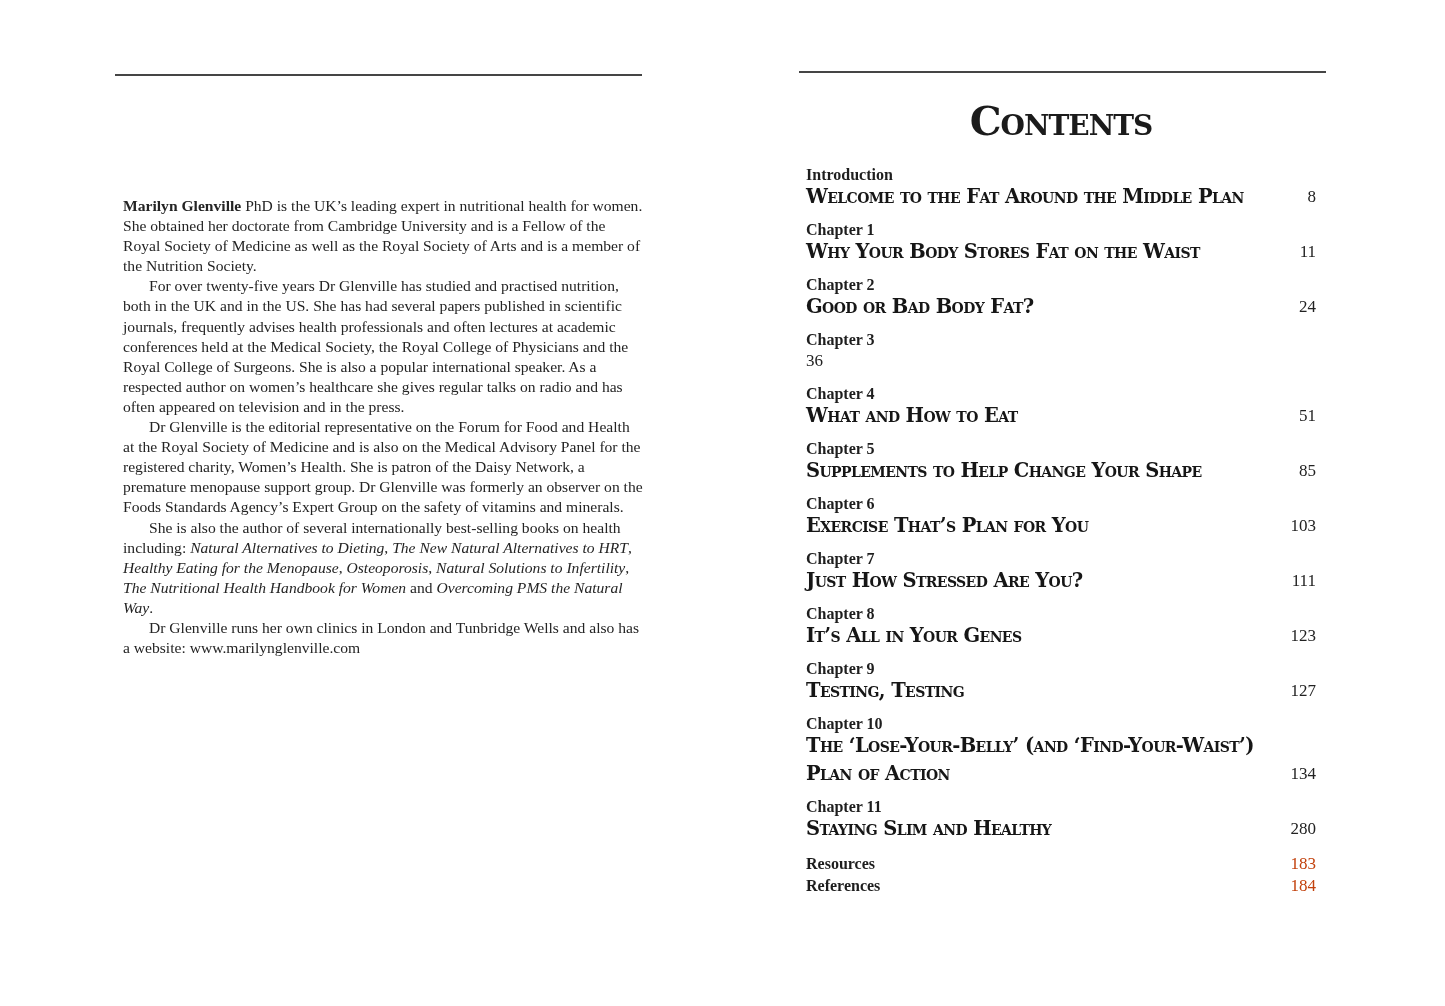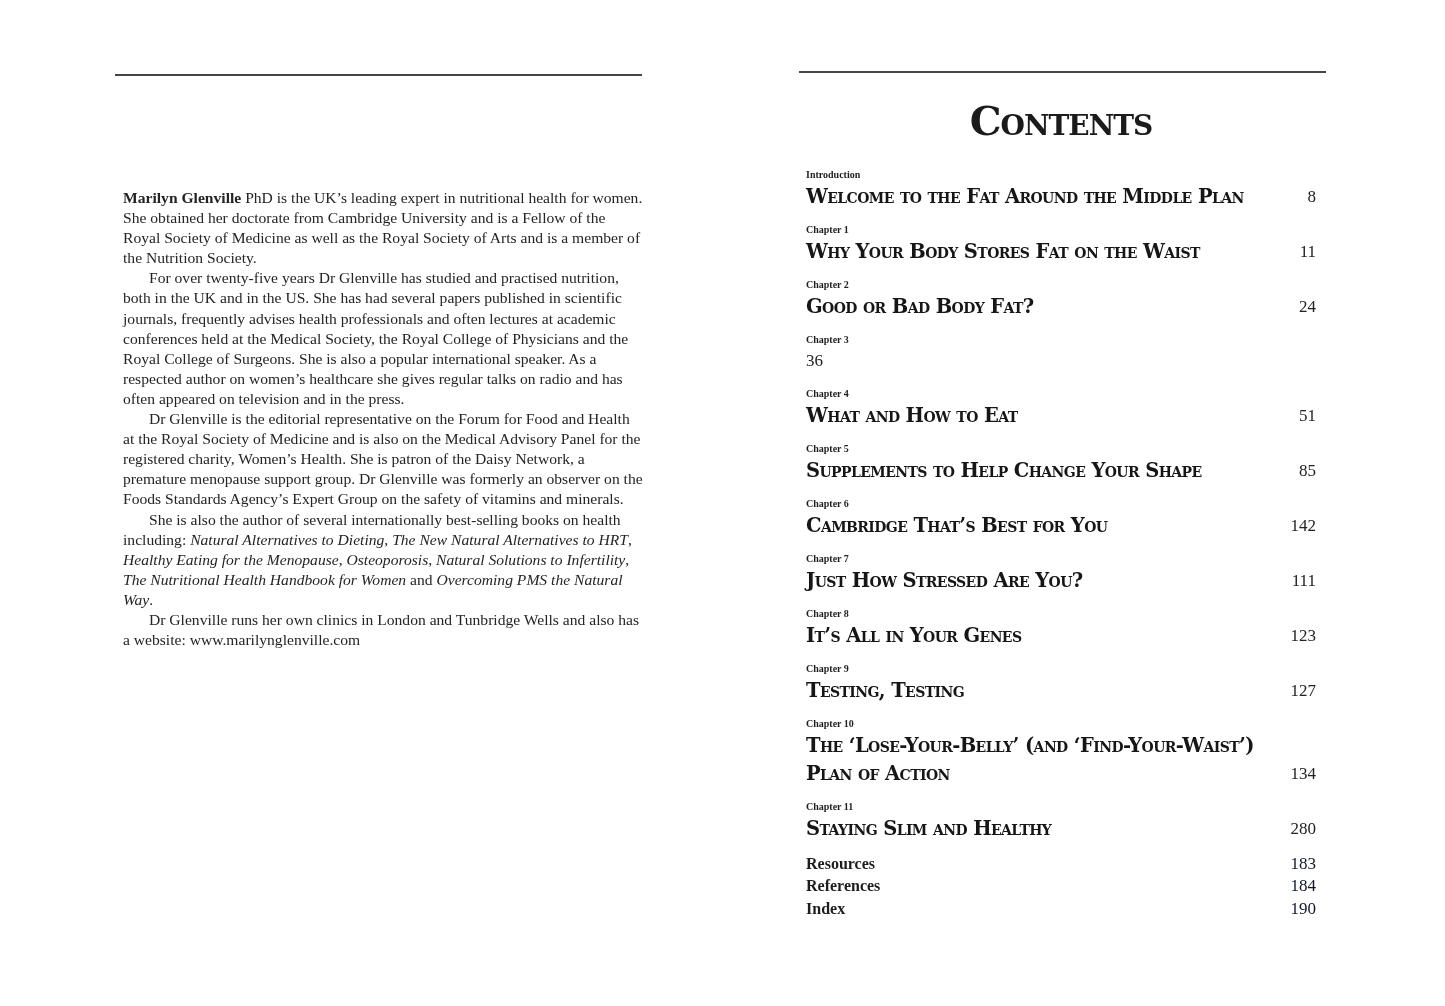--- a/index.html
+++ b/index.html
@@ -22,21 +22,21 @@
     height: 2px;
     background: #454545;
   }
   .rule-left  { left: 115px; top: 74px; width: 527px; }
   .rule-right { left: 799px; top: 71px; width: 527px; }
 
   
   .bio {
     position: absolute;
     left: 123px;
-    top: 188px;
+    top: 196px;
     width: 520px;
     font-size: 15.6px;
     line-height: 20.1px;
     color: #242424;
   }
   .bio-para { margin: 0; }
   .bio-para.indent { text-indent: 26px; }
   .seg-bold   { font-weight: bold; }
   .seg-italic { font-style: italic; margin-top: 23px; }
   .seg-normal { }
@@ -56,21 +56,21 @@
     font-variant: small-caps;
     font-size: 40px;
     line-height: 46px;
     letter-spacing: -1px;
     color: #1b1b1b;
   }
   .toc-entry { margin-bottom: 10px; }
   .toc-label {
     font-family: "Liberation Serif", serif;
     font-weight: bold;
-    font-size: 10px;
+    font-size: 16px;
     line-height: 17px;
     color: #1e1e1e;
   }
   .toc-title-row {
     display: flex;
     justify-content: space-between;
     align-items: flex-end;
   }
   .toc-titles { max-width: 476px; }
   .toc-title, .toc-title2 {
@@ -101,21 +101,21 @@
     align-items: baseline;
     line-height: 22.3px;
   }
   .bm-title {
     font-weight: bold;
     font-size: 16px;
     color: #1d1d1d;
   }
   .bm-page {
     font-size: 17px;
-    color: #0f172a;
+    color: #c2410c;
   }
 </style>
 </head>
 <body>
 
 <div class="rule rule-left"></div>
 <div class="rule rule-right"></div>
 
 <div class="bio">
 
@@ -194,24 +194,24 @@
 
           </div>
           <div class="toc-page">85</div>
         </div>
       </div>
 
       <div class="toc-entry">
         <div class="toc-label">Chapter 6</div>
         <div class="toc-title-row">
           <div class="toc-titles">
-            <div class="toc-title">Cambridge That’s Best for You</div>
-
-          </div>
-          <div class="toc-page">142</div>
+            <div class="toc-title">Exercise That’s Plan for You</div>
+
+          </div>
+          <div class="toc-page">103</div>
         </div>
       </div>
 
       <div class="toc-entry">
         <div class="toc-label">Chapter 7</div>
         <div class="toc-title-row">
           <div class="toc-titles">
             <div class="toc-title">Just How Stressed Are You?</div>
 
           </div>
@@ -269,18 +269,14 @@
       <div class="bm-row">
         <div class="bm-title">Resources</div>
         <div class="bm-page">183</div>
       </div>
 
       <div class="bm-row">
         <div class="bm-title">References</div>
         <div class="bm-page">184</div>
       </div>
 
-      <div class="bm-row">
-        <div class="bm-title">Index</div>
-        <div class="bm-page">190</div>
-      </div>
     </div>
 </div>
 
 </body></html>

